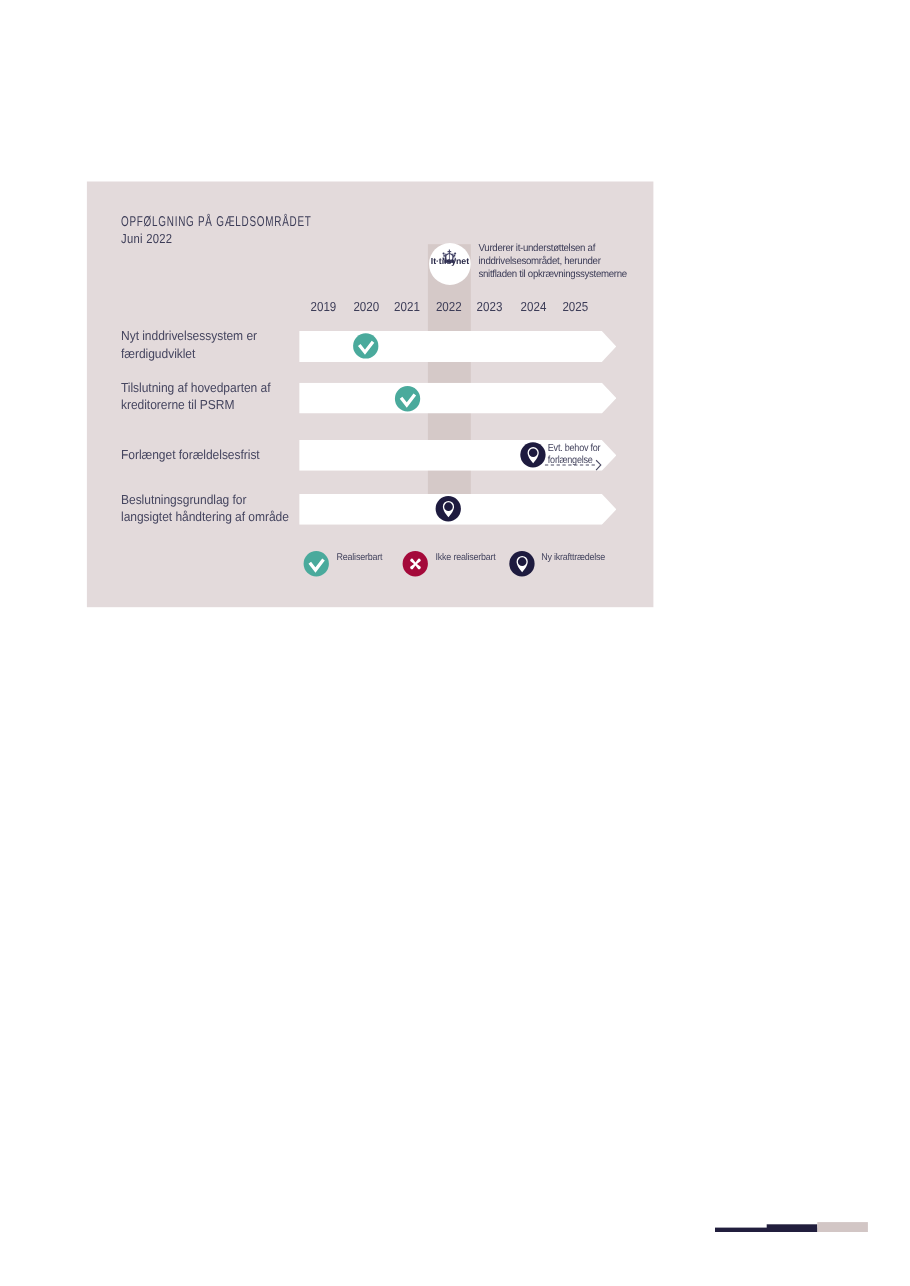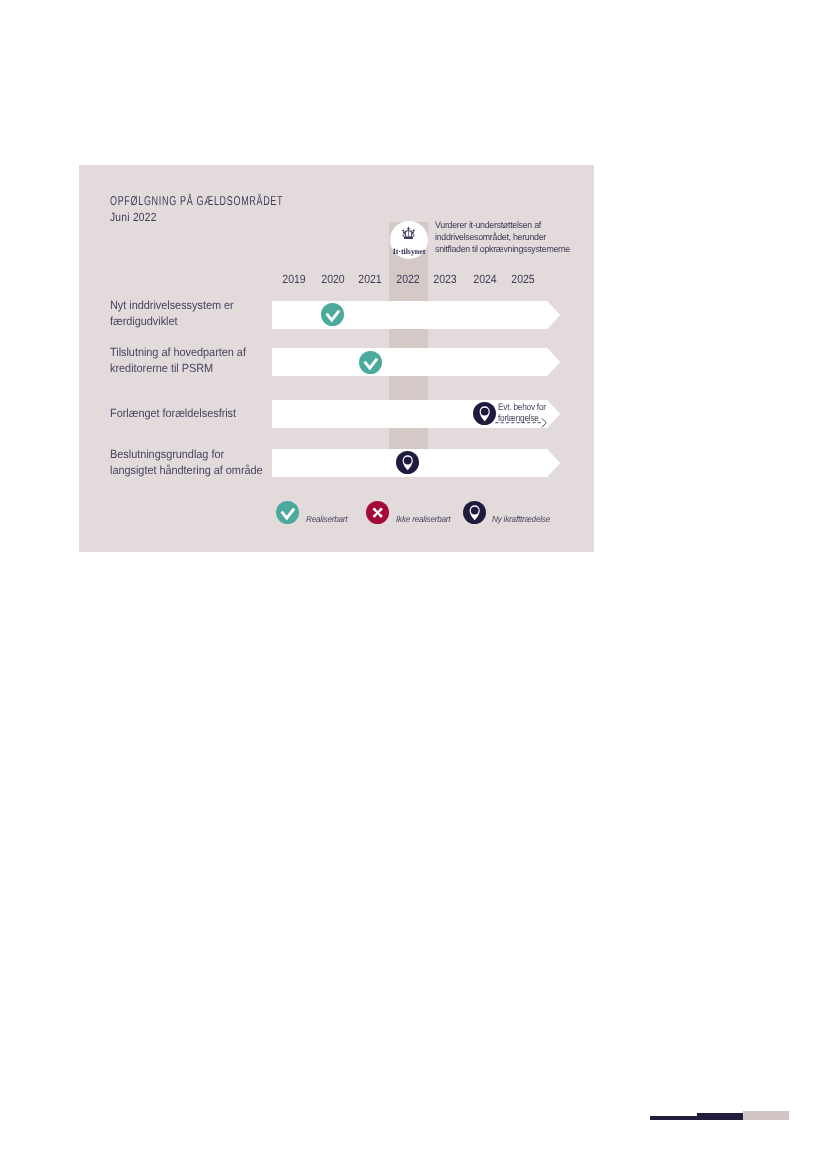--- a/index.html
+++ b/index.html
@@ -77,21 +77,21 @@
   .marker.pin { background:#1e1b3f; }
 
   .note {
     position:absolute; font-size:9.4px; line-height:10.8px; color:#45455f;
     letter-spacing:-0.25px; white-space:nowrap;
     transform: scaleX(0.88); transform-origin: left top;
   }
   .dashed-arrow { position:absolute; }
 
   
-  .legend-item { position:absolute; top:335.8px; display:flex; align-items:flex-end;font-style:italic; }
+  .legend-item { position:absolute; top:335.8px; display:flex; align-items:flex-start; }
   .legend-icon { width:23.4px; height:23.4px; border-radius:50%; position:relative; flex:none; }
   .legend-icon svg { position:absolute; left:0; top:0; }
   .legend-icon.ok { background:#4aaa9c; }
   .legend-icon.no { background:#a4093a; }
   .legend-icon.pin { background:#1e1b3f; }
   .legend-label { font-size:8.8px; color:#45455f; margin-left:6.6px; white-space:nowrap; letter-spacing:-0.22px; transform:scaleX(0.925); transform-origin:left center; }
 
   
   .fbar { position:absolute; }
 </style>
@@ -148,21 +148,21 @@
           <rect x="6.9" y="21.0" width="24.2" height="7.2"></rect>
         </g>
         <g fill="#ffffff">
           <path d="M11.9 10.6 Q15.3 8.6 18.1 6.5 L18.1 20.8 L12.8 20.8 Q11.4 15.3 11.9 10.6 Z"></path>
           <path d="M26.1 10.6 Q22.7 8.6 19.9 6.5 L19.9 20.8 L25.2 20.8 Q26.6 15.3 26.1 10.6 Z"></path>
           <path d="M6.6 11.6 Q8.9 14.6 9.7 20.8 L6.4 20.8 Q5.3 15.9 6.6 11.6 Z"></path>
           <path d="M31.4 11.6 Q29.1 14.6 28.3 20.8 L31.6 20.8 Q32.7 15.9 31.4 11.6 Z"></path>
         </g>
         </g>
       </svg>
-      <div id="logo-text" style="position:absolute;left:0;top:26px;width:38px;text-align:center;font-family:Liberation Serif, serif;font-weight:bold;font-size:7.95px;color:#2b2b4a;transform:translateZ(0);letter-spacing:-0.05px;">It·tilsynet</div>
+      <div id="logo-text" style="position:absolute;left:0;top:12px;width:38px;text-align:center;font-family:Liberation Sans, sans-serif;font-weight:bold;font-size:7.95px;color:#2b2b4a;transform:translateZ(0);letter-spacing:-0.05px;">It·tilsynet</div>
     </div>
 
     <div id="annotation">
       <div>Vurderer it-understøttelsen af</div>
       <div>inddrivelsesområdet, herunder</div>
       <div>snitfladen til opkrævningssystemerne</div>
     </div>
 
     <div class="year" style="left:214.6px">2019</div>
     <div class="year" style="left:254px">2020</div>

